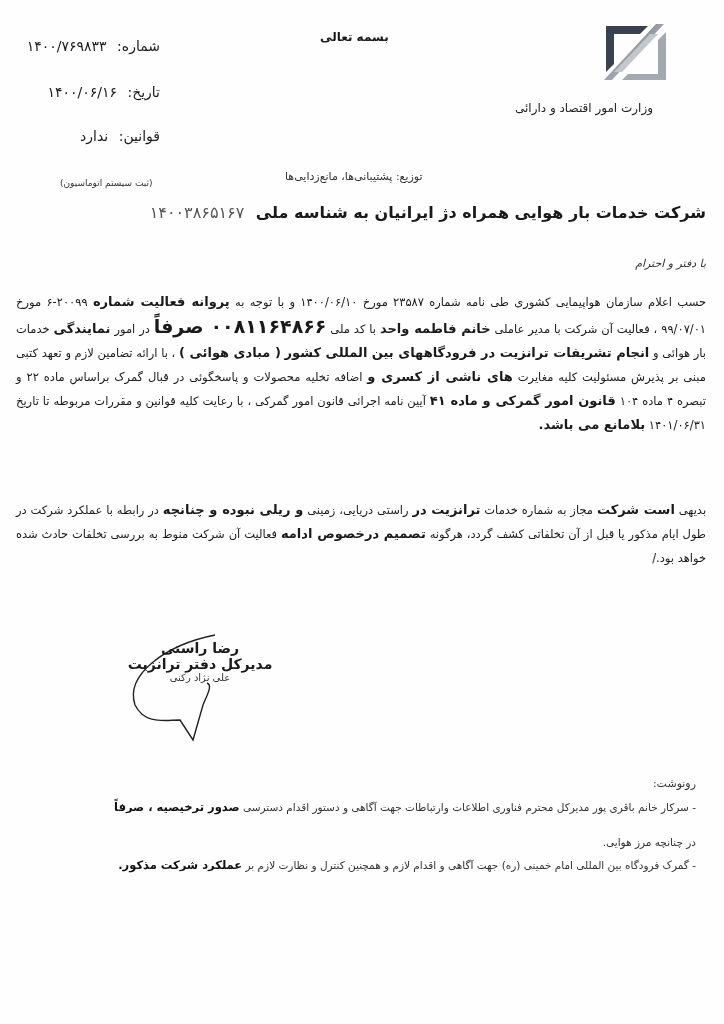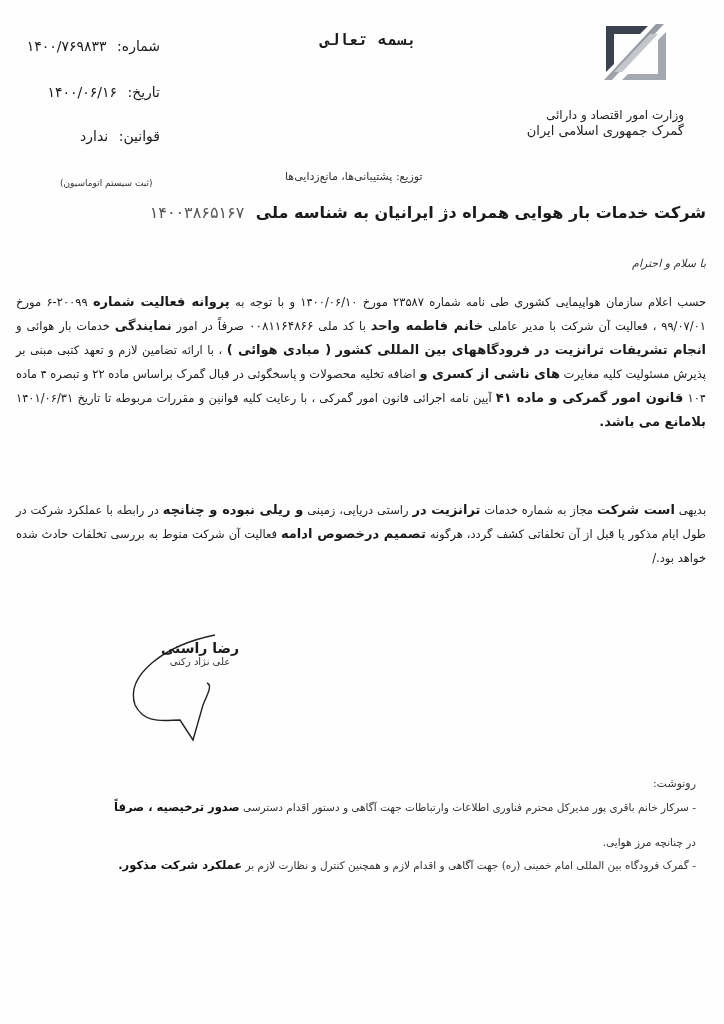--- a/index.html
+++ b/index.html
@@ -7,34 +7,34 @@
     width: 724px; height: 1024px; background: #fdfdfd; position: relative; overflow: hidden;
     font-family: "DejaVu Sans", sans-serif; color: #1a1a1a;
   }
   .page { position: absolute; inset: 0; background: #fefefe; }
   .rtl { direction: rtl; unicode-bidi: embed; }
   .abs { position: absolute; }
   .b { font-weight: bold; }
 
   
   .logo { left: 598px; top: 18px; width: 76px; height: 70px; }
-  .ministry { right: 40px; top: 107px; width: 200px; text-align: right; font-size: 12px; line-height: 16px; color: #222; }
-  .bismillah { left: 320px; top: 30px; font-size: 16px; font-weight: bold; font-family: Liberation Mono, monospace; }
+  .ministry { right: 40px; top: 100px; width: 200px; text-align: center; font-size: 12px; line-height: 16px; color: #222; }
+  .bismillah { left: 320px; top: 30px; font-size: 12px; font-weight: bold; }
   .meta-row { left: 10px; width: 150px; font-size: 14px; font-weight: normal; text-align: right; }
   .meta-row .lbl { margin-left: 6px; }
   .meta-sub { left: 60px; top: 178px; font-size: 9px; color: #333; }
   .notice { left: 285px; top: 170px; font-size: 11px; color: #333; }
 
   .recipient { right: 18px; top: 203px; font-size: 16px; font-weight: bold; white-space: nowrap; margin-left: 36px; }
   .recipient .num { font-weight: normal; color: #555; margin-right: 6px; letter-spacing: 1px; }
   .greeting { right: 18px; top: 257px; font-size: 11px; color: #333; font-style: italic; }
 
   .para { right: 18px; width: 690px; font-size: 11.5px; line-height: 24px; text-align: justify; text-align-last: right; }
   .para .b { font-size: 13px; }
-  .para .big { font-size: 12px; font-weight: normal; }
+  .para .big { font-size: 19px; font-weight: bold; }
 
   .sig { left: 100px; top: 640px; width: 200px; text-align: center; }
   .sig .name { font-size: 14px; font-weight: bold; }
   .sig .title { font-size: 14px; font-weight: bold; }
   .sig .sub { font-size: 10px; color: #333; }
   .sig-stroke { left: 95px; top: 625px; width: 220px; height: 120px; }
 
   .cc-title { right: 28px; top: 777px; font-size: 11px; color: #333; }
   .cc-line { right: 28px; font-size: 10.5px; color: #333; white-space: nowrap; }
   .cc-line .b { color: #111; font-size: 11.5px; margin-top: 44px; }
@@ -52,21 +52,20 @@
         <stop offset="1" stop-color="#c8ccd2"></stop>
       </linearGradient>
     </defs>
     <path d="M8 8 L50 8 L42 16 L16 16 L16 46 L8 54 Z" fill="#3a4250"></path>
     <path d="M58 6 L66 6 L14 62 L6 62 Z" fill="url(#lg)" opacity="0.85"></path>
     <path d="M68 14 L68 62 L24 62 L30 56 L60 56 L60 22 Z" fill="#a3a8b1"></path>
     <path d="M52 16 L60 16 L24 54 L16 54 Z" fill="#c3c7cd"></path>
   </svg>
   <div class="abs ministry rtl">
     <div>وزارت امور اقتصاد و دارائی</div>
-    <div style="font-size:13px;">گمرک جمهوری اسلامی ایران</div>
   </div>
 
   <div class="abs bismillah rtl">بسمه تعالی</div>
 
   <div class="abs meta-row rtl" style="top:38px;">
     <span class="lbl">شماره:</span>
     <span>۱۴۰۰/۷۶۹۸۳۳</span>
   </div>
   <div class="abs meta-row rtl" style="top:84px;">
     <span class="lbl">تاریخ:</span>
@@ -77,21 +76,21 @@
     <span>ندارد</span>
   </div>
   <div class="abs meta-sub rtl">(ثبت سیستم اتوماسیون)</div>
 
   <div class="abs notice rtl">توزیع: پشتیبانی‌ها، مانع‌زدایی‌ها</div>
 
   <div class="abs recipient rtl">
     <span>شرکت خدمات بار هوایی همراه دژ ایرانیان به شناسه ملی</span>
     <span class="num">۱۴۰۰۳۸۶۵۱۶۷</span>
   </div>
-  <div class="abs greeting rtl">با سلام و احترام</div>
+  <div class="abs greeting rtl">با دفتر و احترام</div>
 
   <div class="abs para rtl" style="top:290px;">
     <span>حسب اعلام سازمان هواپیمایی کشوری طی نامه شماره ۲۳۵۸۷ مورخ ۱۴۰۰/۰۶/۱۰ و با توجه به</span>
     <span class="b">پروانه فعالیت شماره</span>
     <span>۲۰۰۹۹-۶ مورخ ۹۹/۰۷/۰۱ ، فعالیت آن شرکت با مدیر عاملی</span>
     <span class="b">خانم فاطمه واحد</span>
     <span>با کد ملی</span>
     <span class="big">۰۰۸۱۱۶۴۸۶۶ صرفاً</span>
     <span>در امور</span>
     <span class="b">نمایندگی</span>
@@ -116,20 +115,21 @@
     <span>در رابطه با عملکرد شرکت در طول ایام مذکور یا قبل از آن تخلفاتی کشف گردد، هرگونه</span>
     <span class="b">تصمیم درخصوص ادامه</span>
     <span>فعالیت آن شرکت منوط به بررسی تخلفات حادث شده خواهد بود./</span>
   </div>
 
   <svg class="abs sig-stroke" viewBox="0 0 220 120">
     <path d="M120 10 C 70 20, 30 50, 40 80 C 50 100, 70 95, 85 95 L 98 115 L 108 80 C 112 70, 118 60, 112 58" fill="none" stroke="#222" stroke-width="1.4"></path>
   </svg>
   <div class="abs sig rtl">
     <div class="name">رضا راستی</div>
+    <div class="title">مدیرکل دفتر ترانزیت</div>
     <div class="sub">علی نژاد رکنی</div>
   </div>
 
   <div class="abs cc-title rtl">رونوشت:</div>
   <div class="abs cc-line rtl" style="top:800px;">
     <span>- سرکار خانم باقری پور مدیرکل محترم فناوری اطلاعات وارتباطات جهت آگاهی و دستور اقدام دسترسی</span>
     <span class="b">صدور ترخیصیه ، صرفاً</span>
   </div>
   <div class="abs cc-line rtl" style="top:836px;">در چنانچه مرز هوایی.</div>
   <div class="abs cc-line rtl" style="top:858px;">

